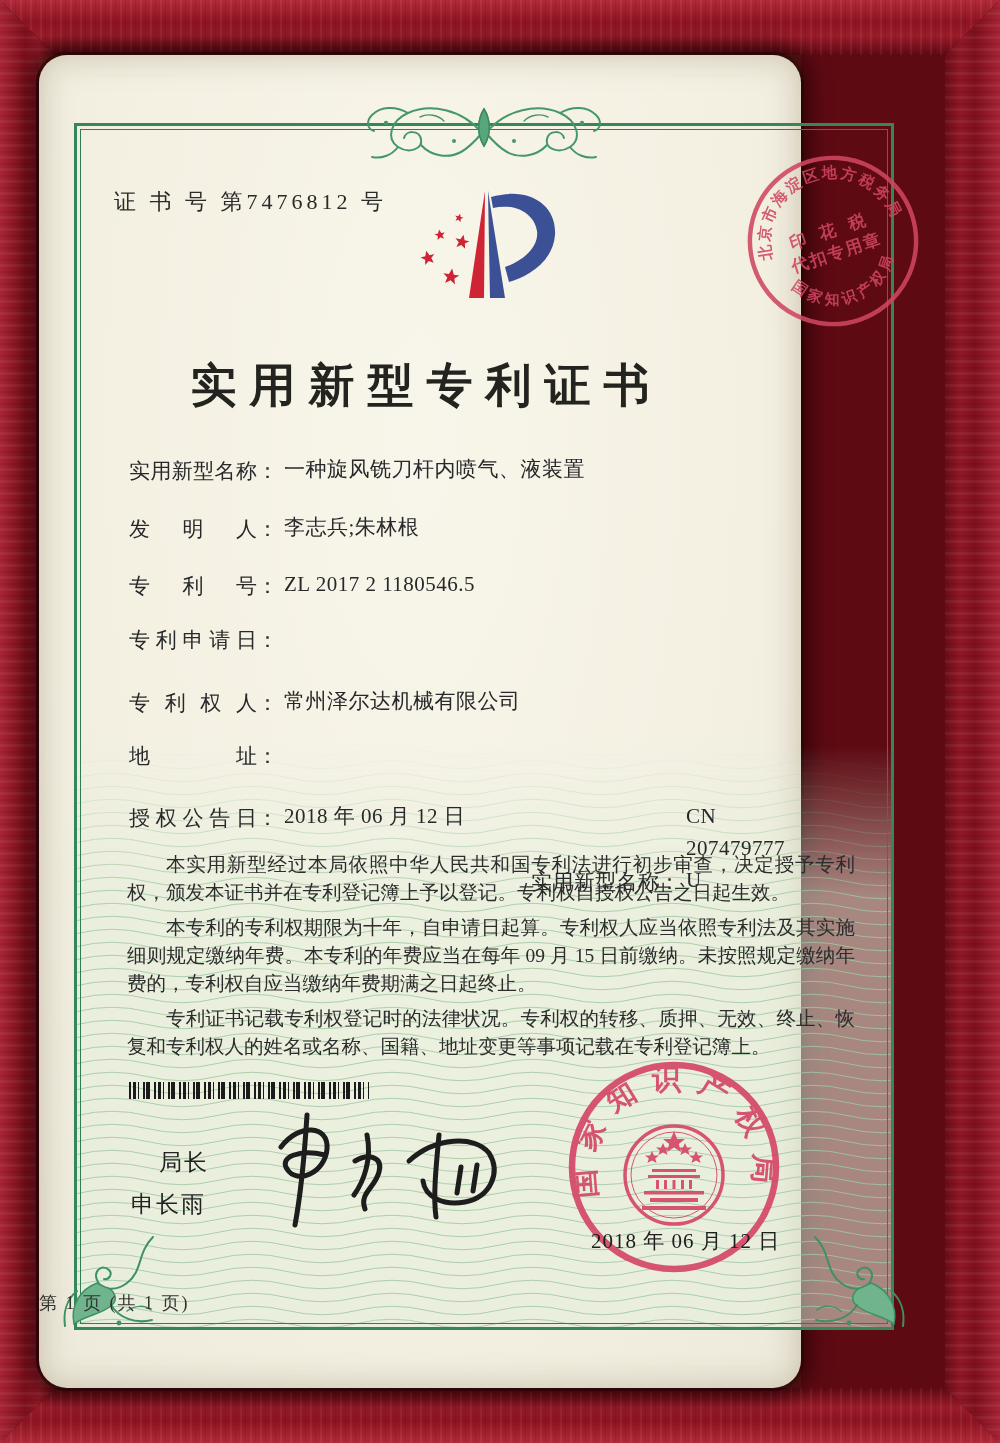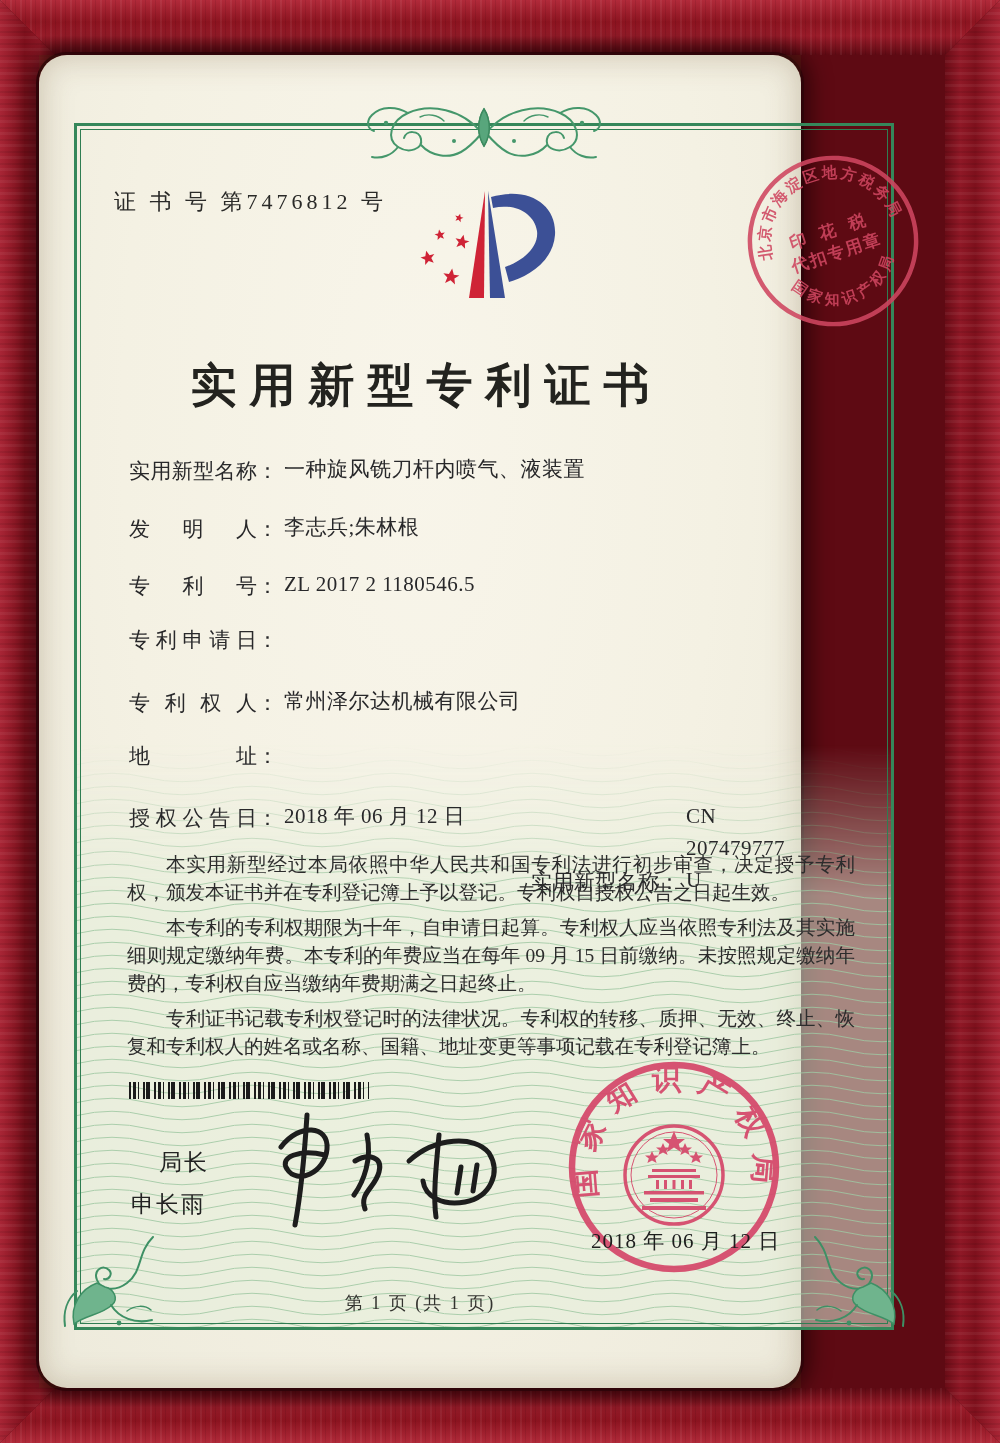--- a/index.html
+++ b/index.html
@@ -73,21 +73,21 @@
 
   .sigtitle{left:92px;top:1092px;font-size:23px;letter-spacing:2px;color:#222;font-family:"Liberation Sans","DejaVu Sans",sans-serif;margin-left:28px;}
   .signame{left:92px;top:1134px;font-size:23px;letter-spacing:2px;color:#222;font-family:"Liberation Sans","DejaVu Sans",sans-serif;}
   .signature{left:212px;top:1050px;width:270px;height:130px;}
 
   .seal{left:525px;top:1002px;width:220px;height:220px;opacity:.93;}
   .sealdate{left:552px;top:1172px;font-size:21px;letter-spacing:1px;color:#1d1d1d;white-space:nowrap;}
 
   .stamp{left:700px;top:92px;width:188px;height:188px;transform:rotate(-18deg);opacity:.88;}
 
-  .footer{left:0;right:0;top:1236px;text-align:center;font-size:18px;letter-spacing:2px;color:#33332f;}
+  .footer{left:0;right:0;top:1236px;font-size:18px;letter-spacing:2px;color:#33332f;}
 </style>
 </head>
 <body>
 
 <div class="stage">
 
   <div>
     <div class="fside ft"></div>
     <div class="fside fb"></div>
     <div class="fside fl"></div>

